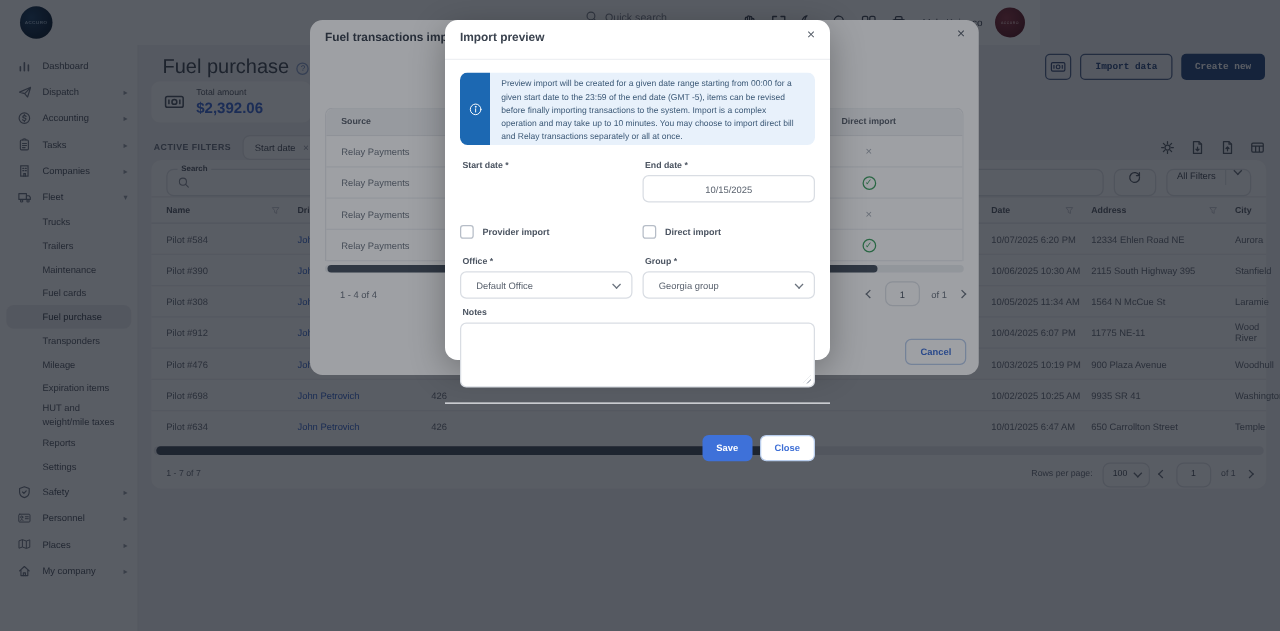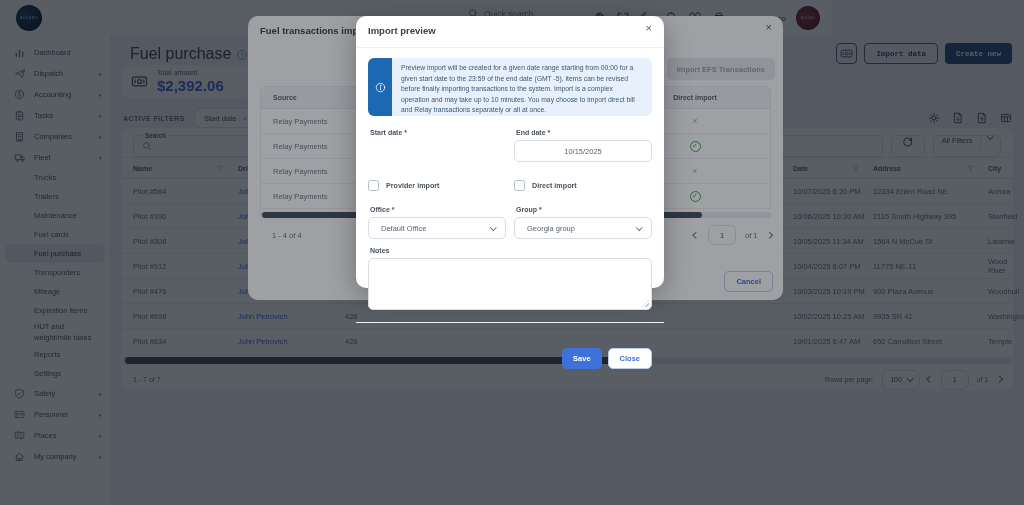--- a/index.html
+++ b/index.html
@@ -37,21 +37,21 @@
   .iconbtn { width:21px; height:21px; border:1px solid #52688f; border-radius:4px; color:#3c4f77;
              display:flex; align-items:center; justify-content:center; background:transparent; }
   .btn-outline { height:21px; padding:0 11px; border:1px solid #52688f; border-radius:4px; color:#2d4b80;
                  font-size:7.5px; font-weight:bold; display:flex; align-items:center; background:transparent; }
   .btn-navy { height:21px; padding:0 11px; border-radius:4px; background:#2a4c80; color:#fff; font-size:7.5px;
               font-weight:bold; display:flex; align-items:center; }
   .tcard { position:absolute; left:10px; top:29px; width:128px; height:33px; background:#fff; border-radius:7px;
            display:flex; align-items:center; padding-left:10px; gap:9px; }
   .tcard .cico { width:17px; height:17px; color:#4f5864; }
   .tlab { font-size:7px; color:#555d68; }
-  .tval { font-size:15px; color:#3e6bd6; font-weight:bold; margin-top:1px; }
+  .tval { font-size:12px; color:#3e6bd6; font-weight:bold; margin-top:1px; }
   .frow { position:absolute; left:12px; right:12px; top:72px; height:20px; display:flex; align-items:center; gap:9px; }
   .aflab { font-size:7px; color:#6b7380; font-weight:bold; letter-spacing:.4px; }
   .chip { height:20px; background:#fff; border:1px solid #e0e3e8; border-radius:6px; padding:0 9px; font-size:7.5px;
           color:#4b535f; display:flex; align-items:center; gap:6px; }
   .chip .x { color:#9aa2ac; font-size:8px; }
   .ficons { margin-left:auto; display:flex; gap:12px; color:#565e69; align-items:center; }
   .ficons svg { width:12px; height:12px; }
 
   .panel { position:absolute; left:10px; right:11px; top:92px; height:263px; background:#fff; border-radius:8px; }
   .srow { display:flex; align-items:center; gap:8px; padding:6px 12px 0 12px; height:29px; }
@@ -476,23 +476,20 @@
         </div>
       </div>
     </div>
   </div>
 
   <div class="backdrop1"></div>
 
   <section class="modal m-outer">
     <div class="m-title">Fuel transactions import</div>
     <div class="m-close" style="right:11px">×</div>
-    <div class="efsbtn">
-        <span>Import EFS Transactions</span>
-      </div>
 
     <div class="mtable">
       <div class="mthead">
         <span class="cell-src">Source</span>
         <span class="cell-dir">Direct import</span>
       </div>
       <div class="mtrow">
         <span class="cell-src">Relay Payments</span>
         <span class="cell-dir">
             <span class="cross">×</span>

